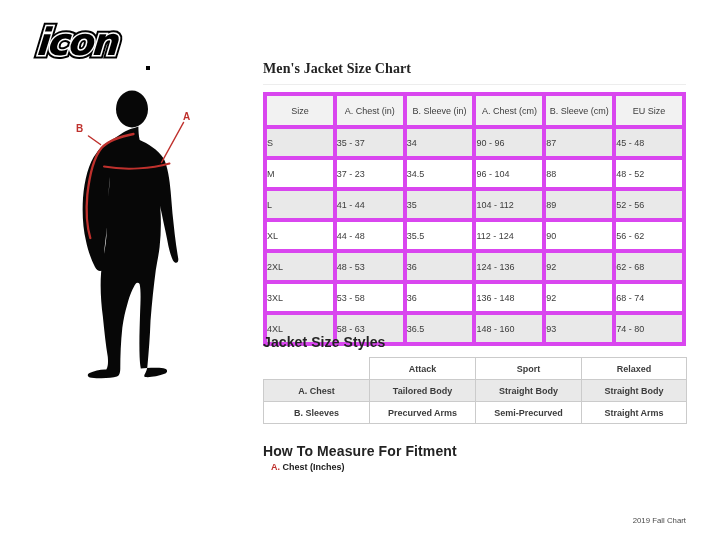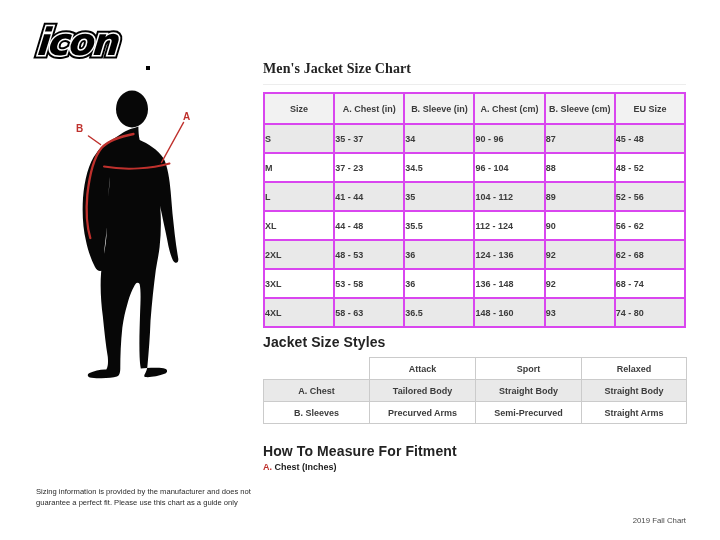--- a/index.html
+++ b/index.html
@@ -33,39 +33,39 @@
   }
   #size-title   { top:61px;font-family:Liberation Serif, serif; }
   #style-title  { top:334px; }
   #measure-title{ top:443px; }
   .rule { position:absolute; left:263px; top:84px; width:423px; height:1px; background:#ededed; }
 
   
   table { border-collapse:collapse; table-layout:fixed; }
   .size-table { position:absolute; left:263px; top:92px; width:423px; }
   .size-table th, .size-table td {
-    border:2px solid #d946ef; vertical-align:middle;
-    font-size:9px; font-weight:bold; color:#3c3c3c; padding:0;
+    border:4px solid #d946ef; vertical-align:middle;
+    font-size:9px; font-weight:normal; color:#3c3c3c; padding:0;
   }
   .size-table thead th { height:29px; background:#f2f2f2; }
   .size-table td { height:27px; background:#ffffff; }
   .size-table tr.odd td { background:#e9e9e9; }
 
   .style-table { position:absolute; left:263px; top:357px; width:423px;border-radius:29px; }
   .style-table th, .style-table td {
     border:1px solid #cbcbcb; text-align:center; vertical-align:middle;
     font-size:9px; font-weight:bold; color:#3c3c3c; padding:0; height:21px; background:#fff;
   }
   .style-table .ghost { border:none; background:#fff; }
   .style-table tr.odd td, .style-table tr.odd th { background:#e9e9e9; }
 
   
   .measure-cols { position:absolute; left:263px; top:462px; width:424px; display:flex; gap:26px; }
   .measure-col { flex:1; }
-  .measure-label { font-size:9px; font-weight:bold; color:#1c1c1c; margin:0 0 1px 0; }
+  .measure-label { font-size:9px; font-weight:bold; color:#1c1c1c; margin:0 0 1px 8px; }
   .measure-label .prefix { color:#bf312d; }
   .measure-body { margin:0; font-size:8.4px; line-height:1.3; color:#1d1d1d; }
 
   
   .disclaimer {
     position:absolute; left:36px; top:486px; width:232px;
     font-size:7.6px; line-height:1.45; color:#2a2a2a;
   }
   .edition { position:absolute; right:34px; top:516px; font-size:7.8px; color:#4a4a4a; }
 </style>
@@ -246,16 +246,15 @@
   <h2 class="section-title" id="measure-title">How To Measure For Fitment</h2>
 
   <div class="measure-cols">
     <div class="measure-col">
       <p class="measure-label"><span class="prefix">A.</span><span> Chest (Inches)</span></p>
     </div>
     <div class="measure-col">
     </div>
   </div>
 
-  <div class="disclaimer">Sizing information is provided by the manufacturer and does not guarantee a perfect fit. Please use this chart as a guide only</div>
   <div class="edition">2019 Fall Chart</div>
 
 </div>
 
 </body></html>

